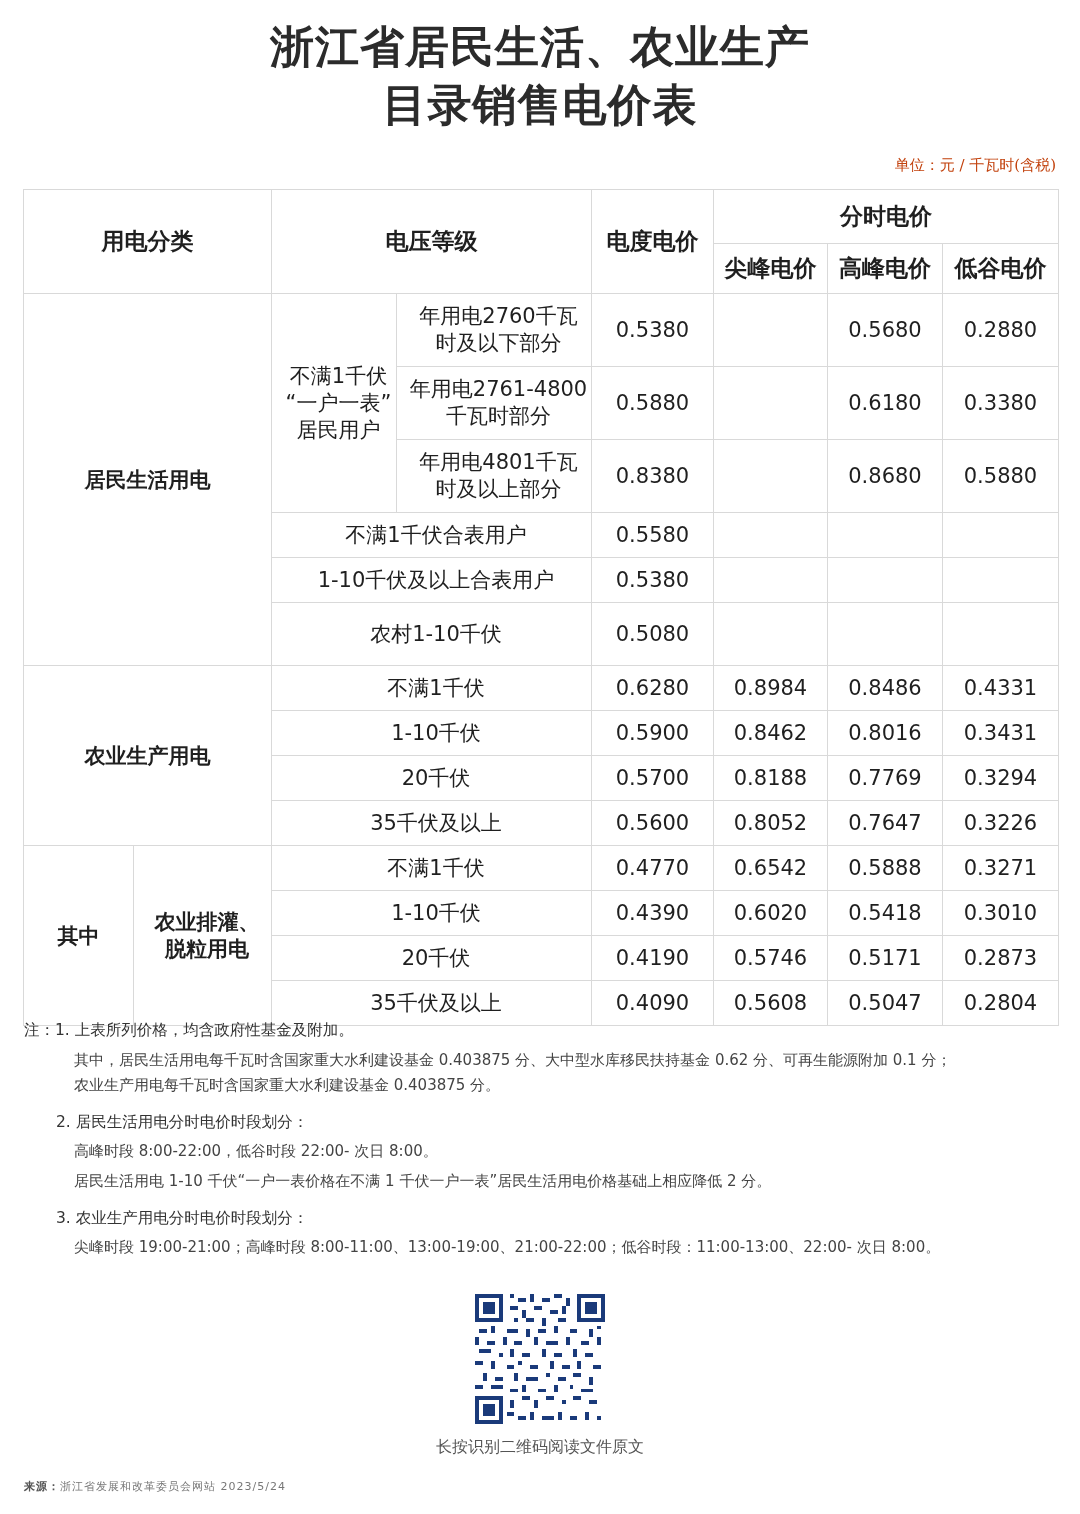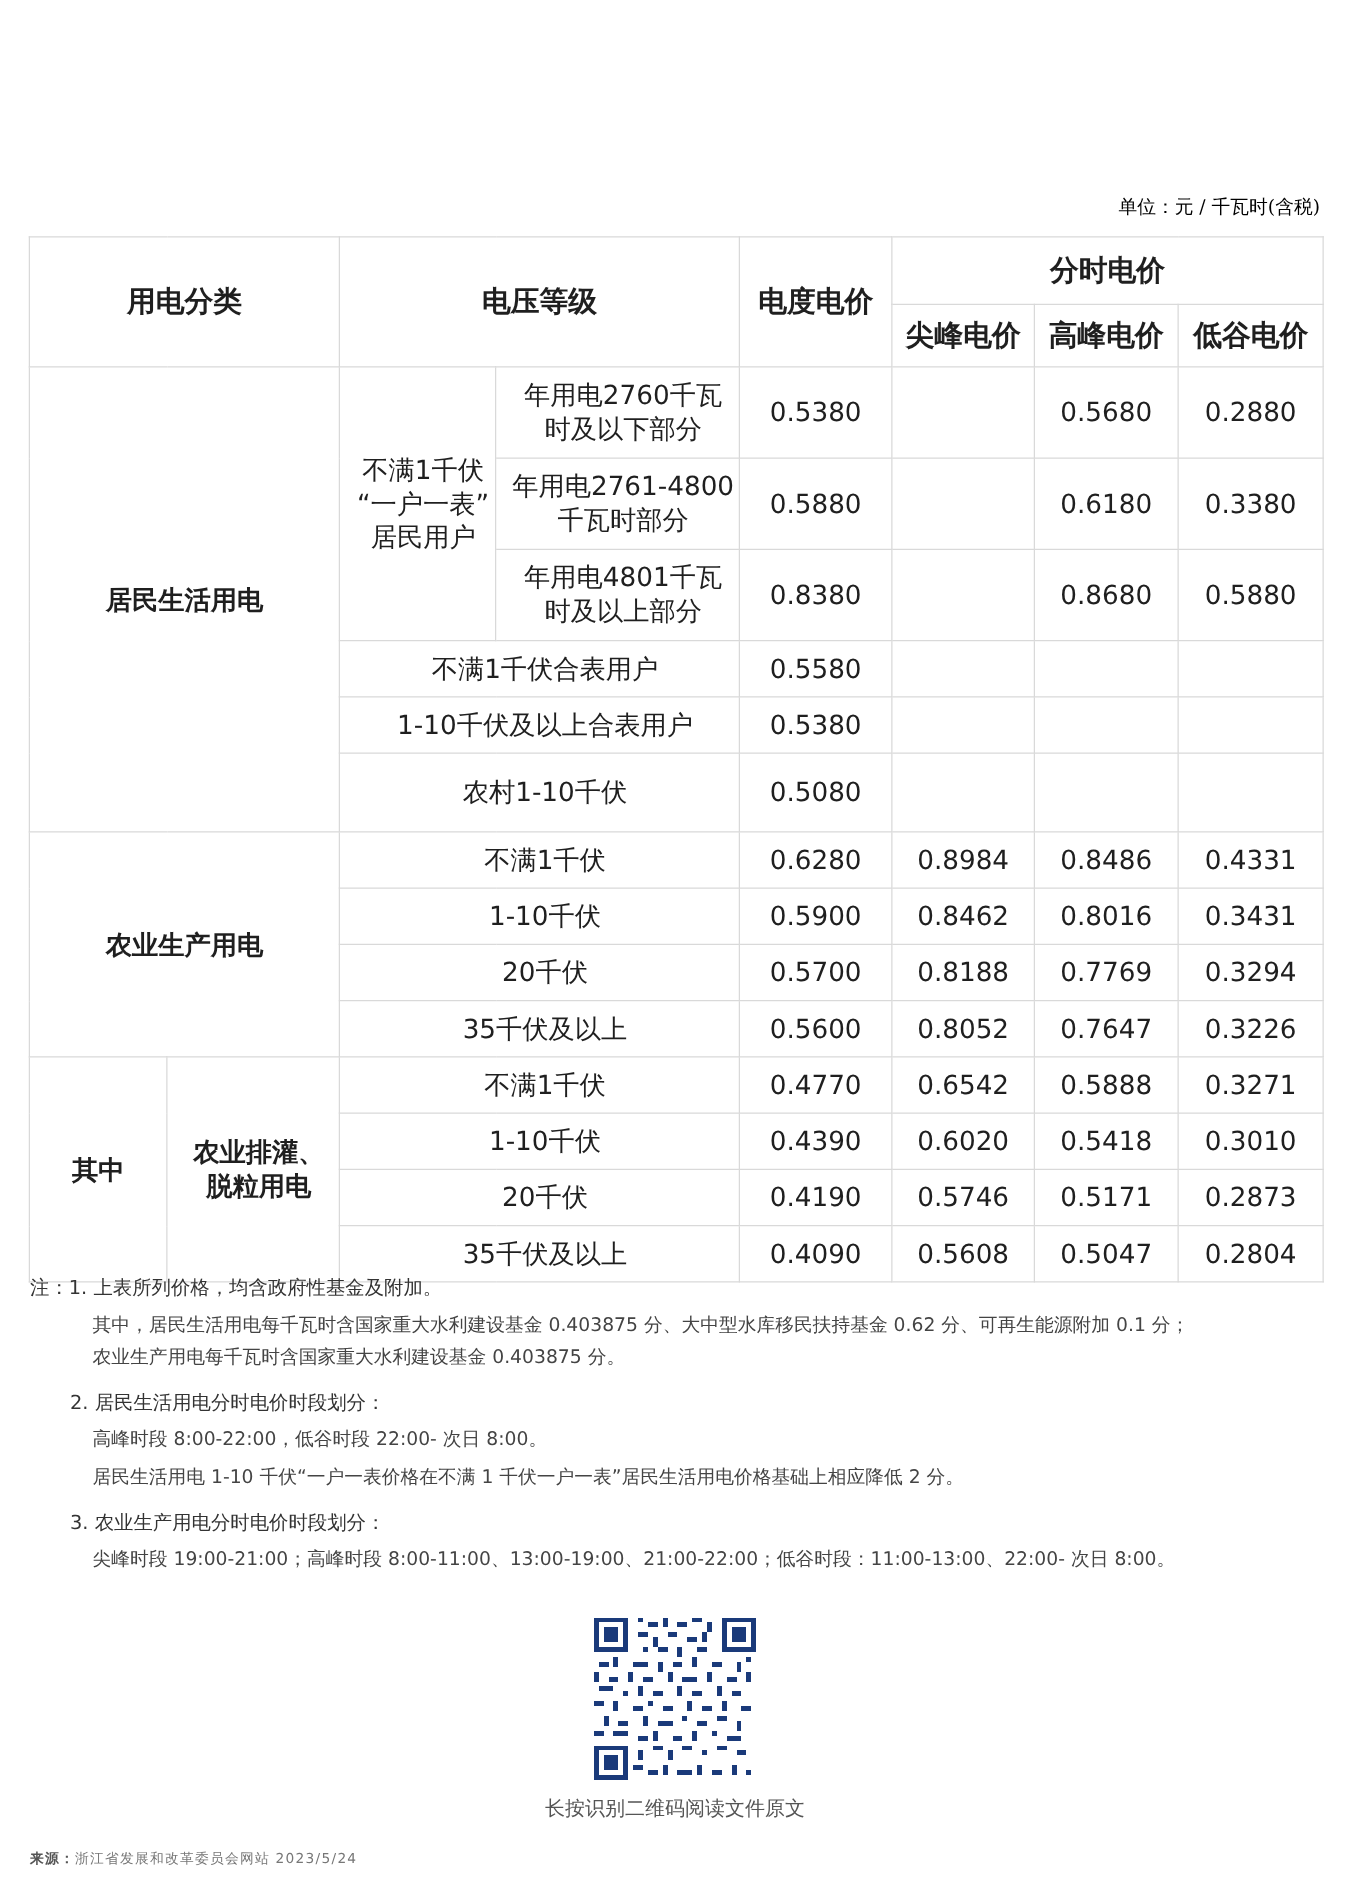--- a/index.html
+++ b/index.html
@@ -1,36 +1,38 @@
 <!DOCTYPE html>
 <html><head>
 <meta charset="utf-8">
 <style>
   html, body { margin: 0; padding: 0; background: #ffffff; }
   body { width: 1080px; height: 1514px; position: relative; overflow: hidden; color: #1f1f1f; font-family: "DejaVu Sans", "Liberation Sans", sans-serif; }
   .title { position: absolute; left: 0; top: 18px; width: 1080px; text-align: center; font-family: "DejaVu Serif", "Liberation Serif", serif; font-weight: bold; color: #2b2b2b; font-size: 44px; line-height: 58px; letter-spacing: 1px; }
-  .unit { position: absolute; right: 24px; top: 156px; font-family: "DejaVu Serif", "Liberation Serif", serif; font-size: 15px; color: #000000; }
+  .unit { position: absolute; right: 24px; top: 156px; font-family: "DejaVu Serif", "Liberation Serif", serif; font-size: 15px; color: #c2410c; }
   table.price { position: absolute; left: 23px; top: 189px; width: 1035px; border-collapse: collapse; table-layout: fixed; }
   table.price td, table.price th { border: 1.5px solid #d9d9d9; padding: 0; font-size: 21px; color: #1f1f1f; }
   table.price th { font-weight: bold; font-size: 23px; text-align: center; }
   .cat { font-weight: bold; text-align: center; font-size: 21px; }
   .lv { text-align: center; padding-left: 9px !important; line-height: 27px; }
   .num { text-align: center; }
   .notes { position: absolute; left: 24px; top: 1018px; width: 1040px; font-size: 15.5px; color: #333; }
   .notes .line { position: absolute; white-space: nowrap; }
   .notes .sub { color: #444; font-size: 15px; }
   .qr { position: absolute; left: 474px; top: 1294px; width: 132px; height: 130px; }
   .qr-caption { position: absolute; left: 0; width: 1080px; top: 1437px; text-align: center; font-size: 16px; color: #555; }
   .source { position: absolute; left: 24px; top: 1479px; font-size: 11px; color: #777; letter-spacing: 1px; }
   .source b { color: #555; }
 </style>
 </head>
 <body>
 
 <div class="title">
+  <div>浙江省居民生活、农业生产</div>
+  <div>目录销售电价表</div>
 </div>
 
 <div class="unit">单位：元 / 千瓦时(含税)</div>
 
 <table class="price">
   <colgroup>
     <col style="width:110px">
       <col style="width:138px">
       <col style="width:125px">
       <col style="width:195px">

